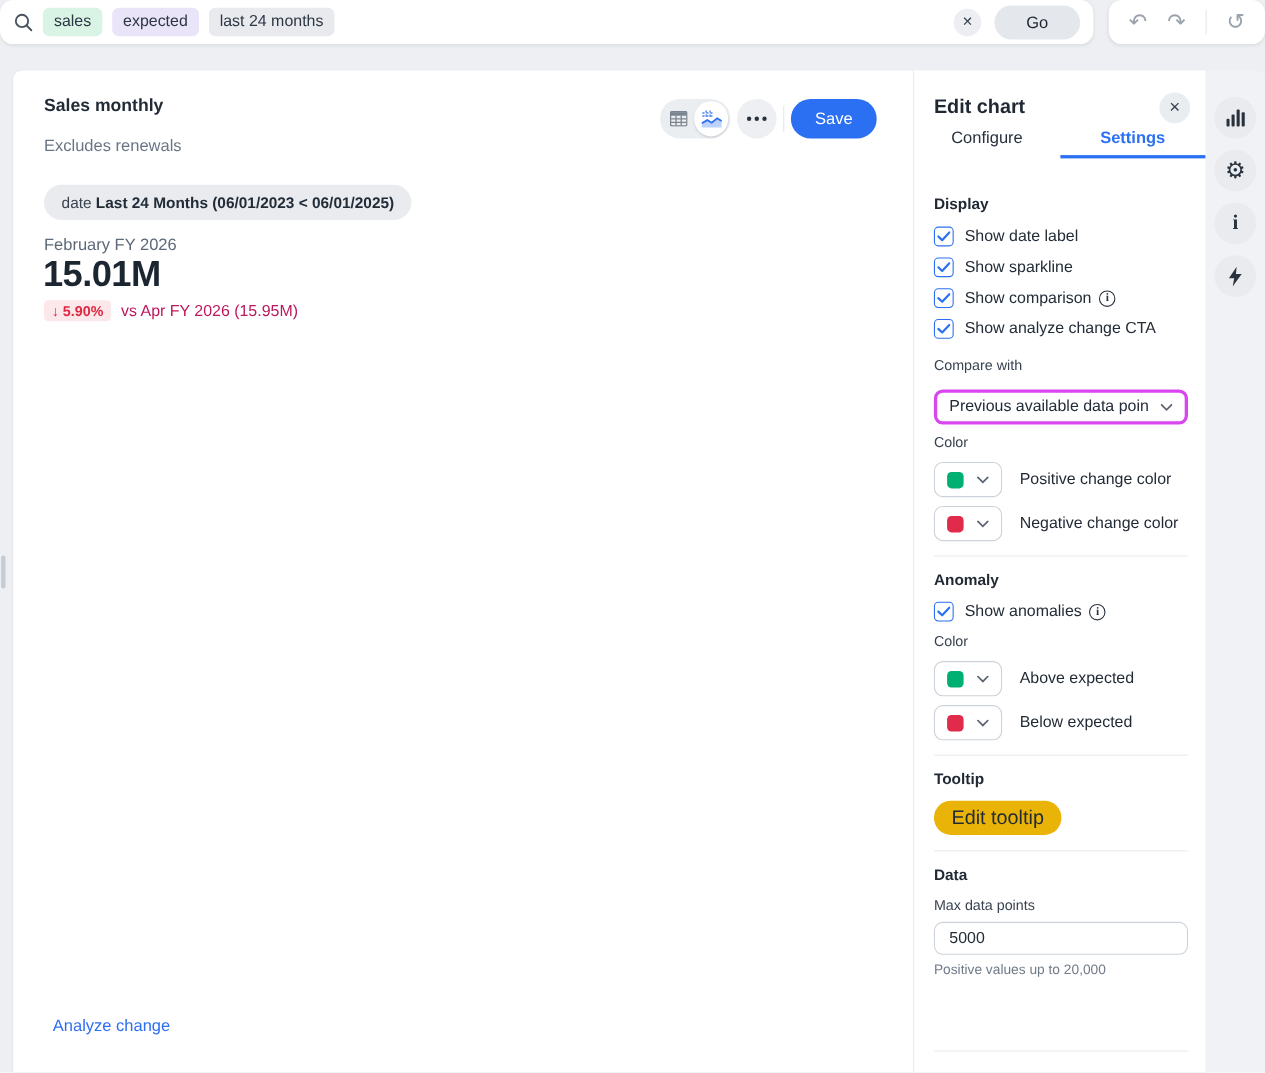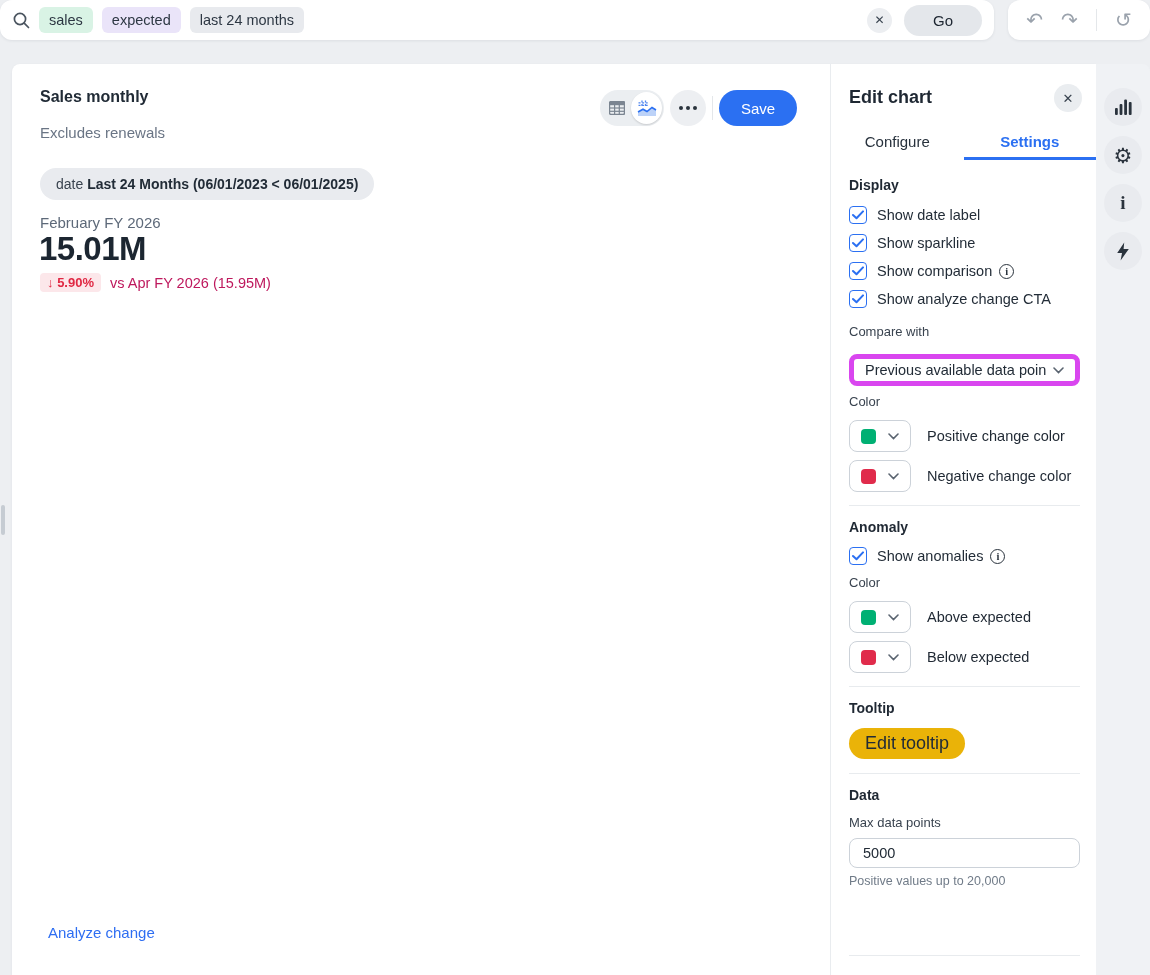--- a/index.html
+++ b/index.html
@@ -68,38 +68,38 @@
 
   .spark-wrap{ position:absolute; left:30px; top:261px; width:749px; height:585px; }
   .spark-status{ position:absolute; right:7px; bottom:3px; font-size:12.5px; color:#606c79; }
   .analyze-link{ position:absolute; left:36px; top:860px; font-size:15px; color:#2e6ef2; cursor:pointer; }
 
   
   .panel{ position:absolute; left:818px; top:0; width:266px; height:911px; border-left:1px solid #e9ecef; background:#fff; }
   .panel-title{ position:absolute; left:18px; top:23px; font-size:18px; font-weight:700; color:#1f2833; }
   .panel-close{ position:absolute; right:14px; top:20px; width:28px; height:28px; border-radius:50%;
     background:#eaedf0; color:#39434f; font-size:13px; display:flex; align-items:center; justify-content:center; cursor:pointer;}
-  .tabs{ position:absolute; left:0; top:66px; width:100%; height:30px; display:flex; }
+  .tabs{ position:absolute; left:0; top:50px; width:100%; height:30px; display:flex; }
   .tab{ flex:1; text-align:center; font-size:15px; color:#27313c; cursor:pointer; padding-top:3px; position:relative;}
   .tab.active{ color:#2b70f2; font-weight:600; }
   .tab.active::after{ content:""; position:absolute; left:0; right:0; bottom:0; height:3px; background:#2b70f2; }
   .panel-content{ position:absolute; left:0; top:96px; right:0; bottom:0; padding:0 16px 0 18px; overflow:hidden; }
 
   .sec-head{ font-size:14px; font-weight:700; color:#1f2833; }
   .mt17{ margin-top:17px; } .mt13{ margin-top:13px; }
   .check-row{ display:flex; align-items:center; height:20px; margin-top:8px; cursor:pointer; }
   .check-row.first{ margin-top:12px; }
   .checkbox{ width:18px; height:18px; border:1.6px solid #2b70f2; border-radius:4px; background:#fff;
     display:flex; align-items:center; justify-content:center; flex:none; }
   .check-label{ margin-left:10px; font-size:14.5px; color:#232d38; white-space:nowrap; }
   .info-icon{ width:15px; height:15px; border:1.3px solid #2a333d; border-radius:50%; margin-left:7px;
     font-family:"Liberation Serif","DejaVu Serif",serif; font-size:10.5px; font-weight:700; color:#2a333d;
     display:inline-flex; align-items:center; justify-content:center; flex:none; cursor:pointer;}
   .field-label{ font-size:13px; color:#39434f; }
-  .select{ margin-top:15px; height:32px; border:5px solid #d946ef; border-radius:8px; display:flex;
+  .select{ margin-top:15px; height:32px; border:3px solid #d946ef; border-radius:8px; display:flex;
     align-items:center; padding:0 11px; cursor:pointer; background:#fff;}
   .select-value{ font-size:14.5px; color:#222c37; white-space:nowrap; overflow:hidden; flex:1; }
   .swatch-row{ display:flex; align-items:center; height:32px; }
   .swatch-select{ width:62px; height:32px; border:1px solid #ccd2d9; border-radius:8px; display:flex;
     align-items:center; justify-content:space-evenly; cursor:pointer; background:#fff; flex:none;}
   .swatch{ width:15px; height:15px; border-radius:4px; }
   .swatch-label{ margin-left:16px; font-size:14.5px; color:#1f2833; white-space:nowrap; }
   .divider{ border-top:1px solid #e8ebee; margin-top:13px; }
   .pill-btn{ margin-top:12px; width:116px; height:31px; border-radius:16px; background:#eab308; border:none;
     font-size:18px; color:#222c37; cursor:pointer; font-family:inherit; }

